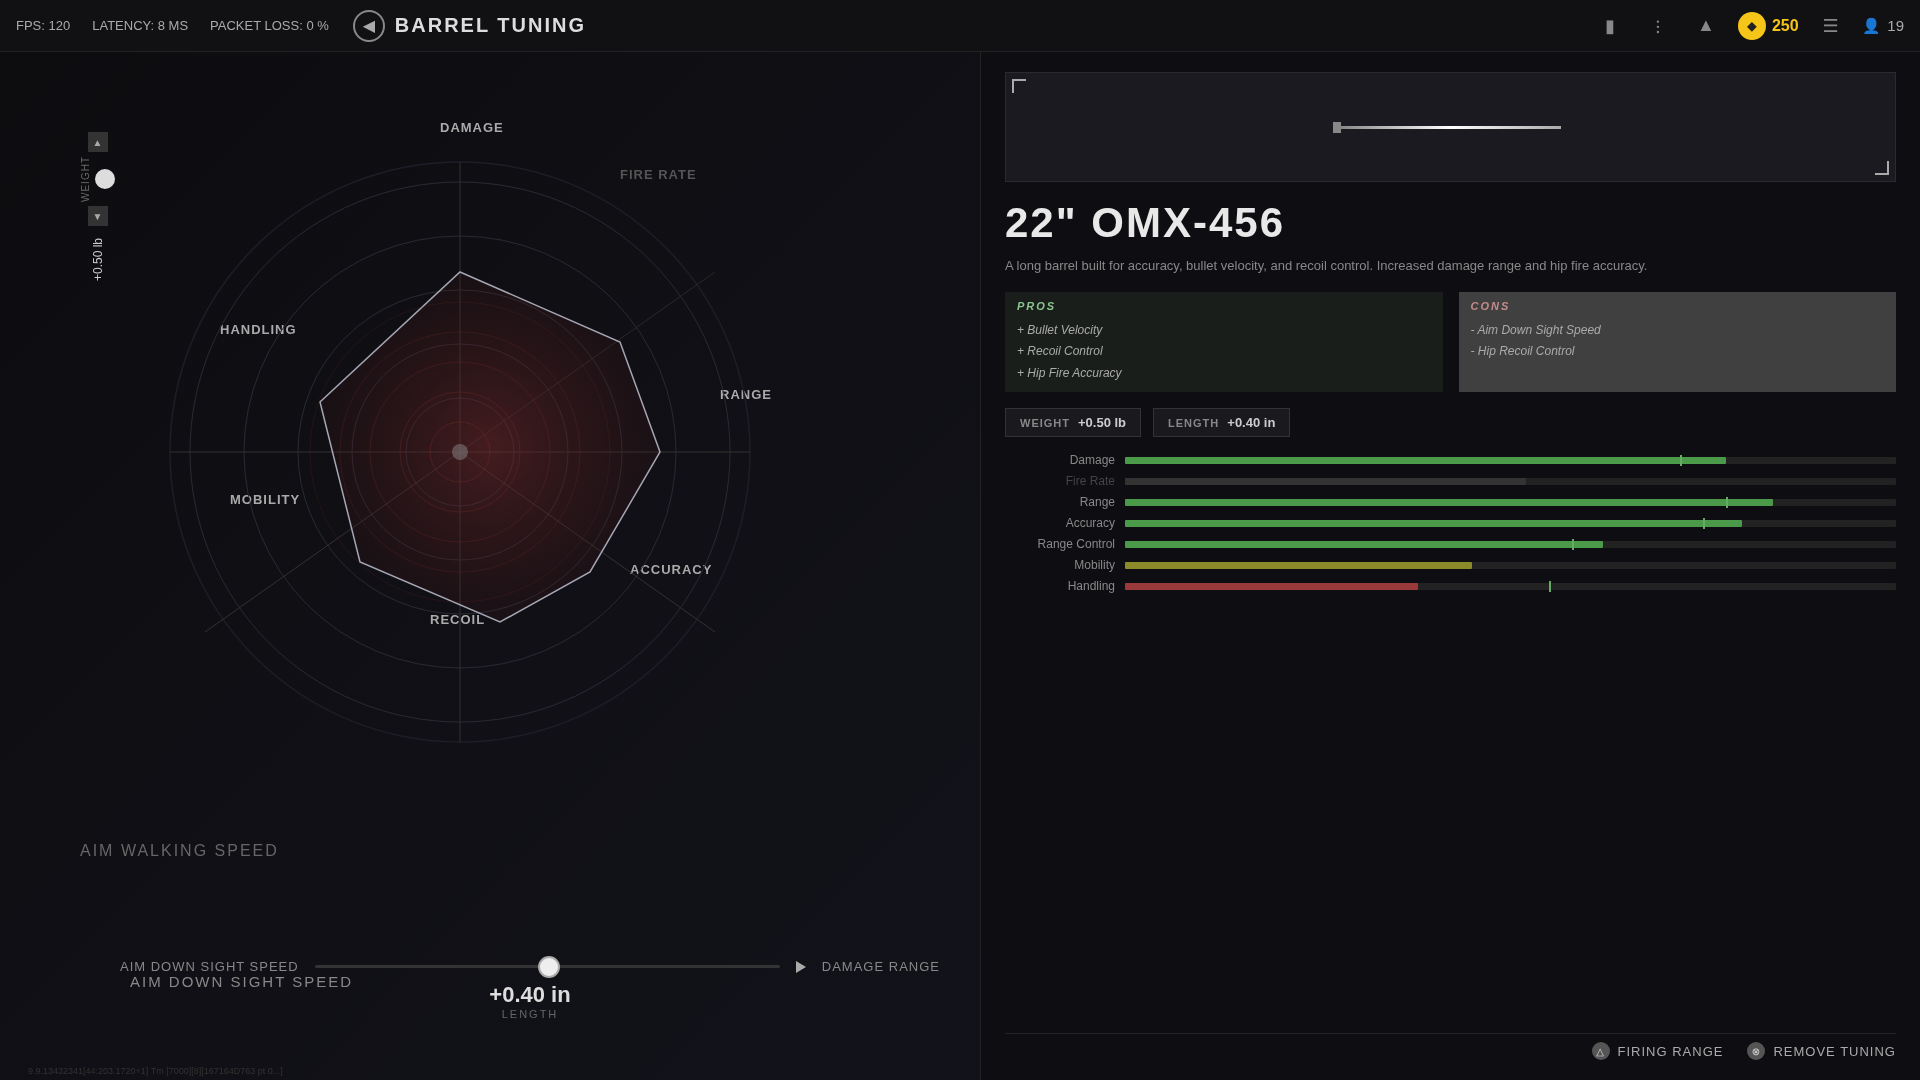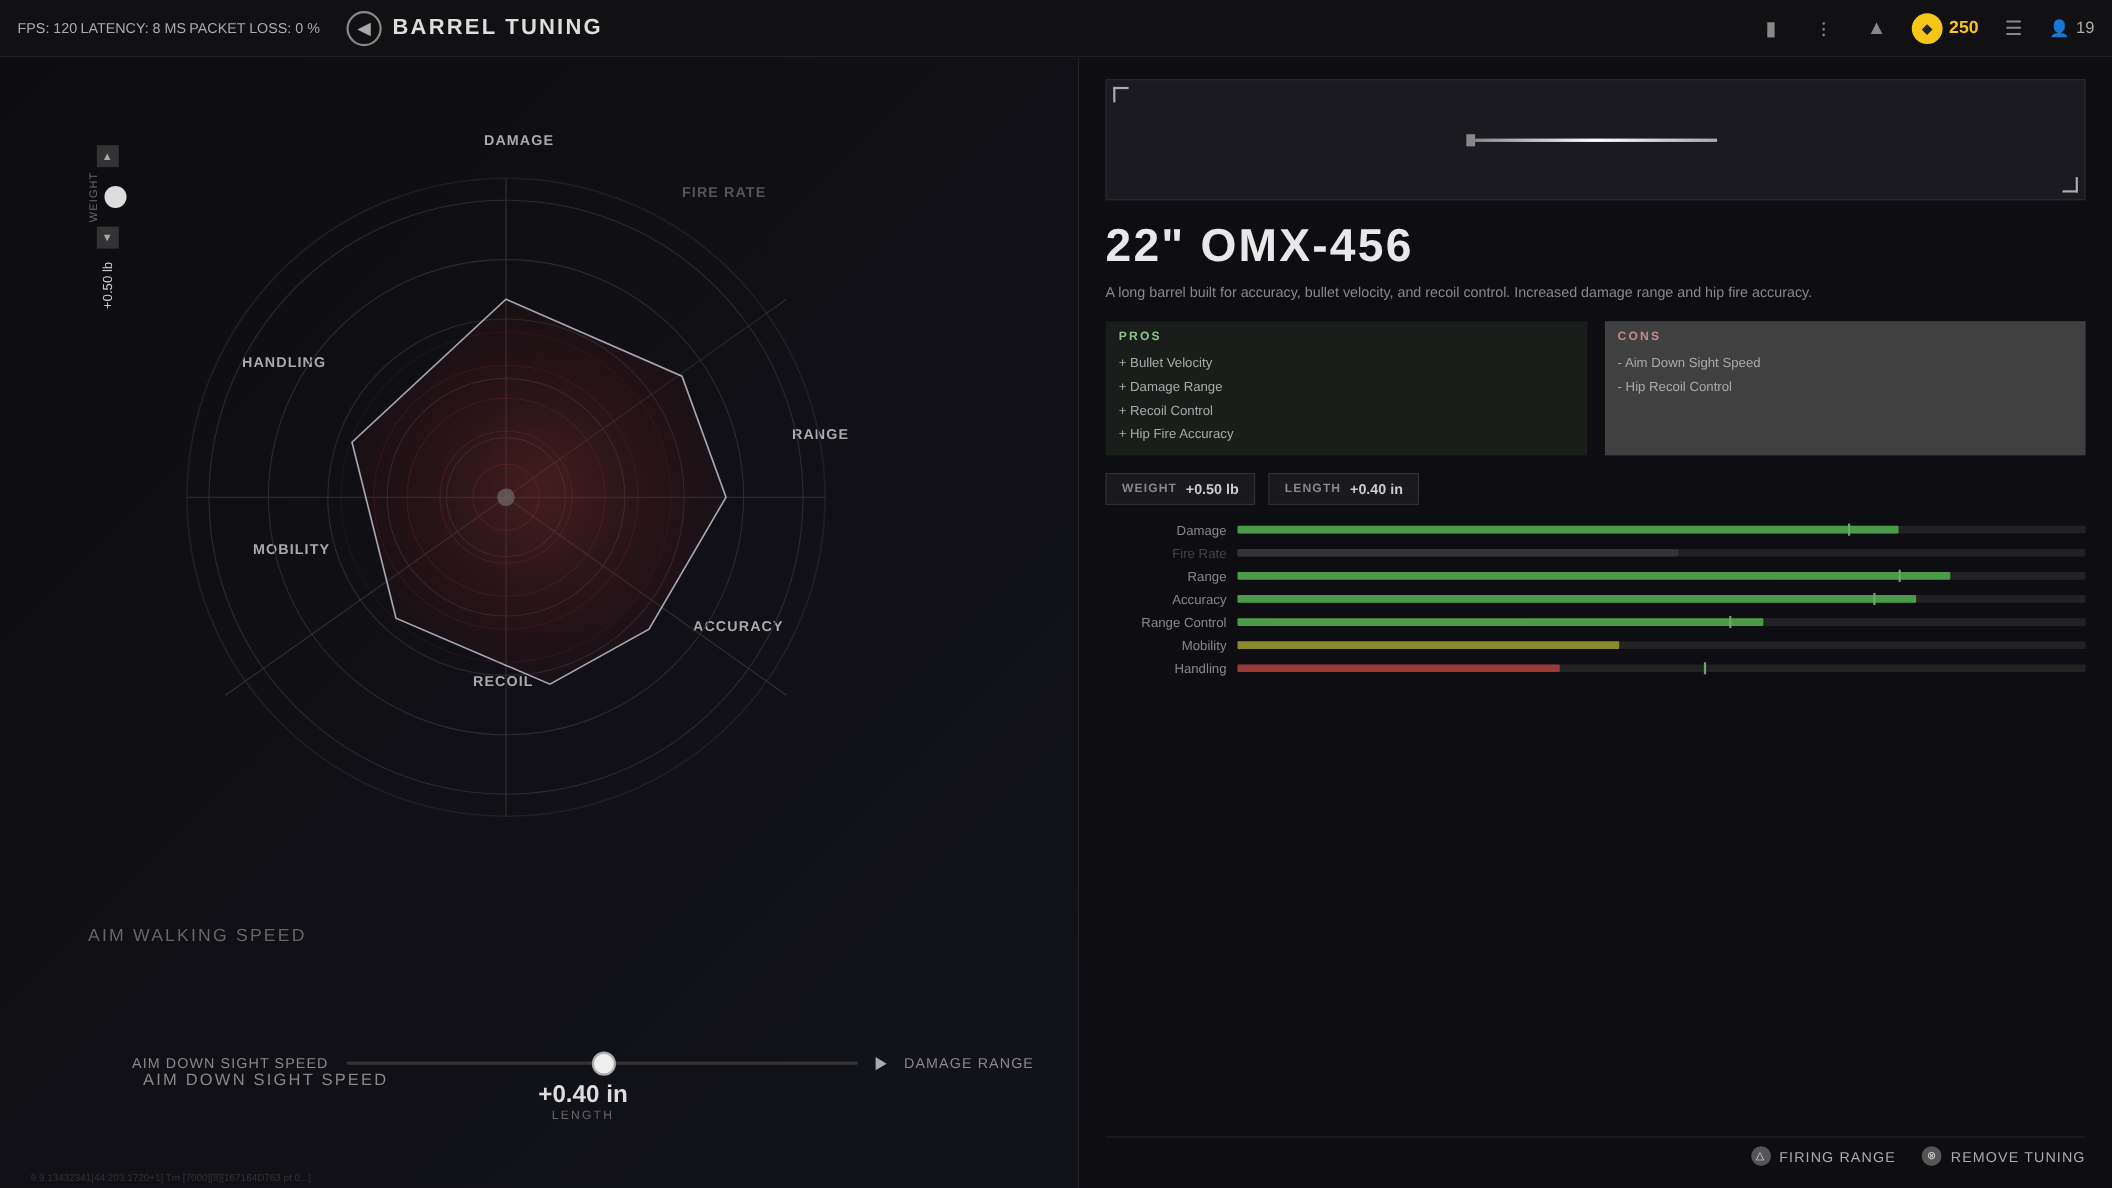--- a/index.html
+++ b/index.html
@@ -20,21 +20,21 @@
       height: 52px;
       background: #111114;
       display: flex;
       align-items: center;
       padding: 0 16px;
       border-bottom: 1px solid #222;
       z-index: 100;
     }
     #topbar .fps-info {
       display: flex;
-      gap: 3px;
+      gap: 22px;
       font-size: 13px;
       color: #888;
       margin-right: 24px;
       justify-content: center;
     }
     #topbar .fps-info span { color: #aaa; }
     #topbar .back-btn {
       display: flex;
       align-items: center;
       gap: 10px;
@@ -313,20 +313,21 @@
       font-size: 13px;
       color: #888;
       line-height: 1.5;
     }
 
     
     #pros-cons {
       display: flex;
       gap: 16px;
       margin-top: 4px;
+      font-style: italic;
     }
     .pros-box, .cons-box {
       flex: 1;
       padding: 8px 12px;
     }
     .pros-box {
       background: #1a1e1a;
     }
     .cons-box {
       background: #404040;
@@ -574,21 +575,20 @@
 
     <div id="weapon-name">22" OMX-456</div>
 
     <div id="weapon-desc">A long barrel built for accuracy, bullet velocity, and recoil control. Increased damage range and hip fire accuracy.</div>
 
     <div id="pros-cons">
       <div class="pros-box">
         <div class="pros-header">PROS</div>
         <div id="pros-list">
             <div class="pros-item">+ Bullet Velocity</div>
-            <div class="pros-item">+ Damage Range</div>
             <div class="pros-item">+ Recoil Control</div>
             <div class="pros-item">+ Hip Fire Accuracy</div>
           </div>
       </div>
       <div class="cons-box">
         <div class="cons-header">CONS</div>
         <div id="cons-list">
             <div class="cons-item">- Aim Down Sight Speed</div>
             <div class="cons-item">- Hip Recoil Control</div>
           </div>

